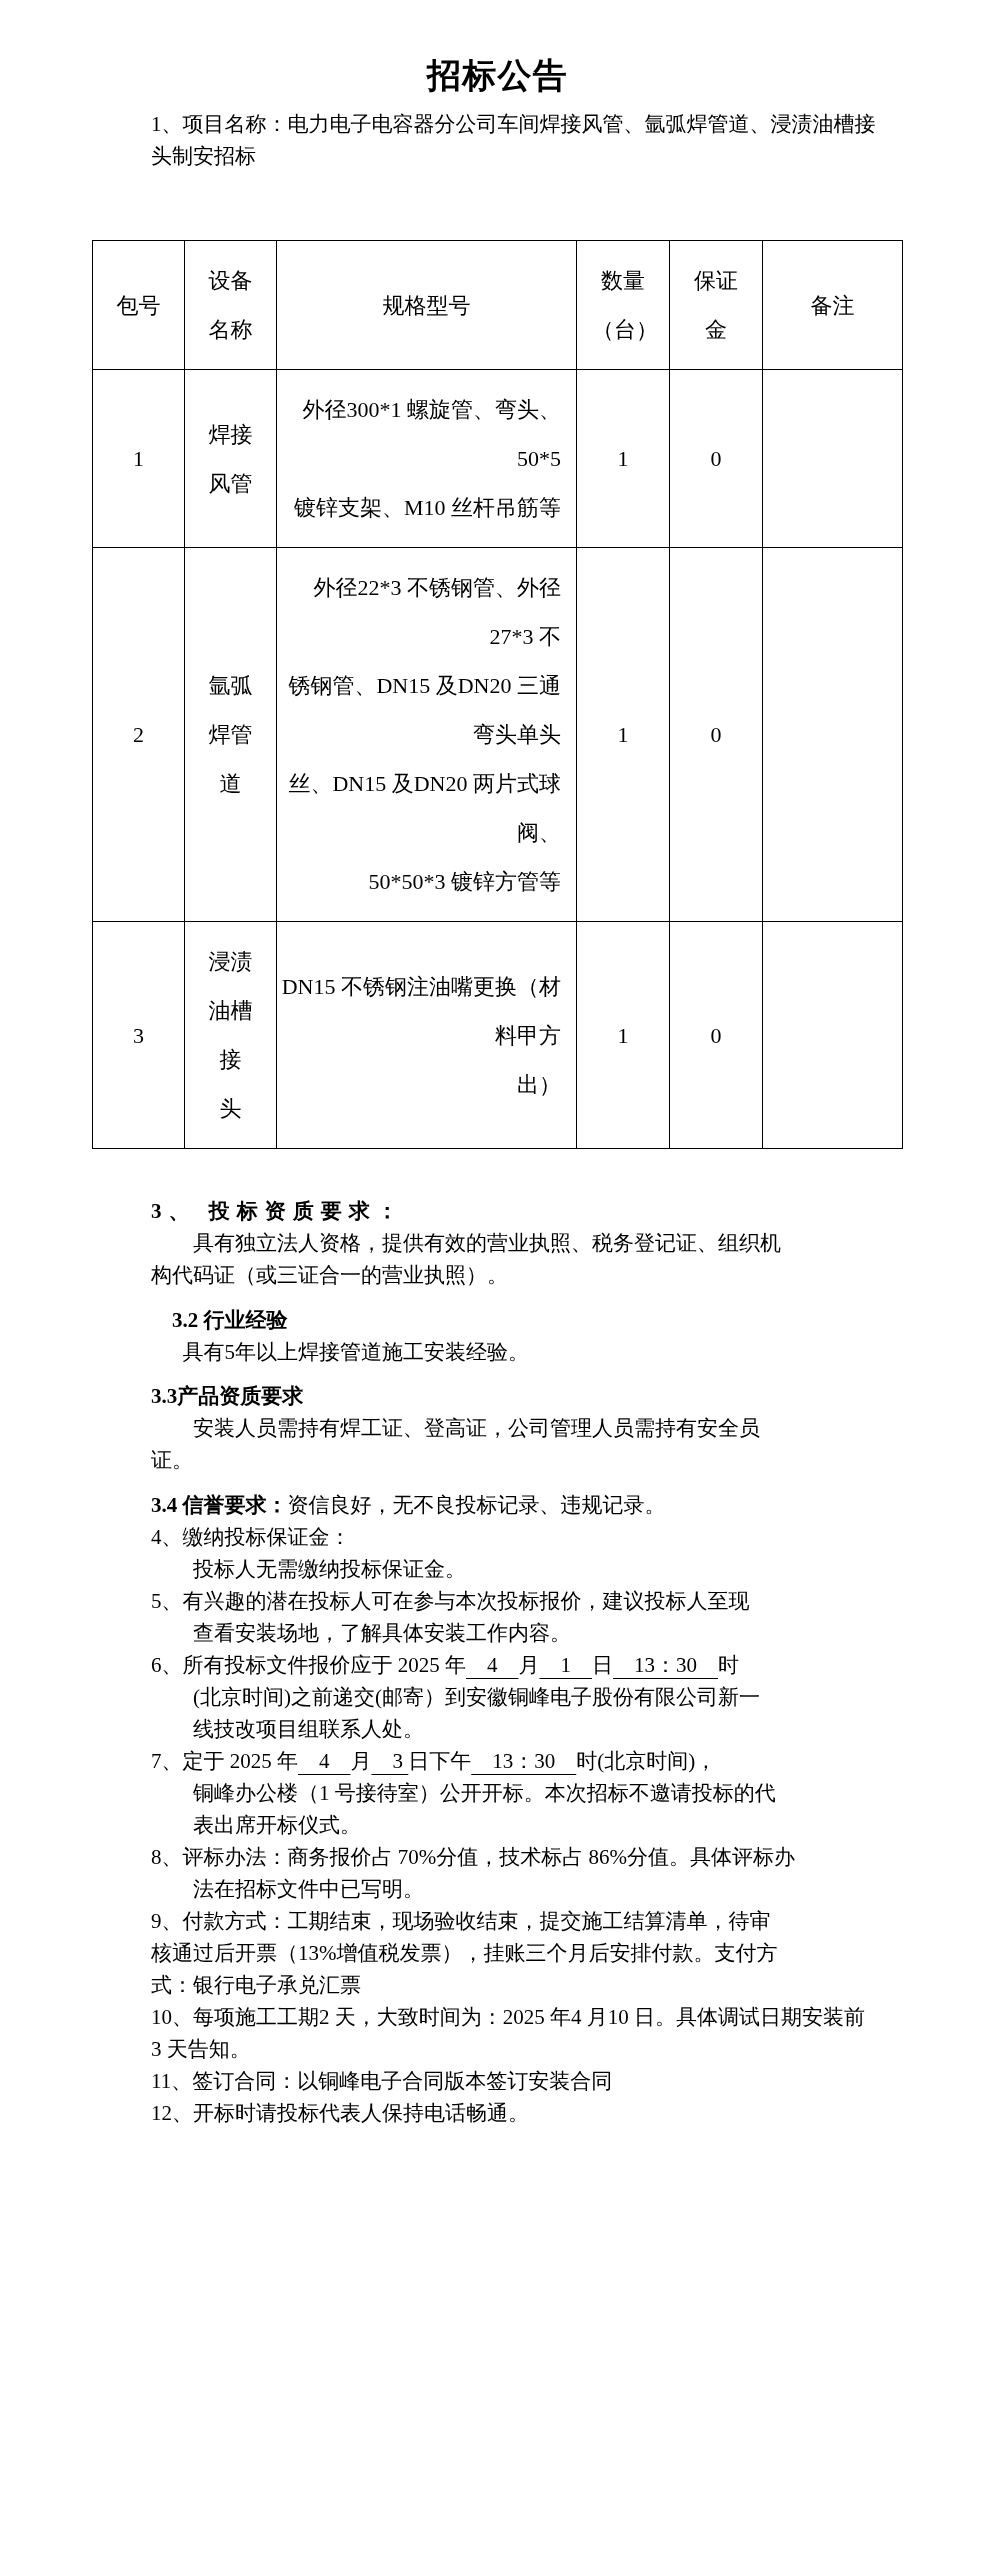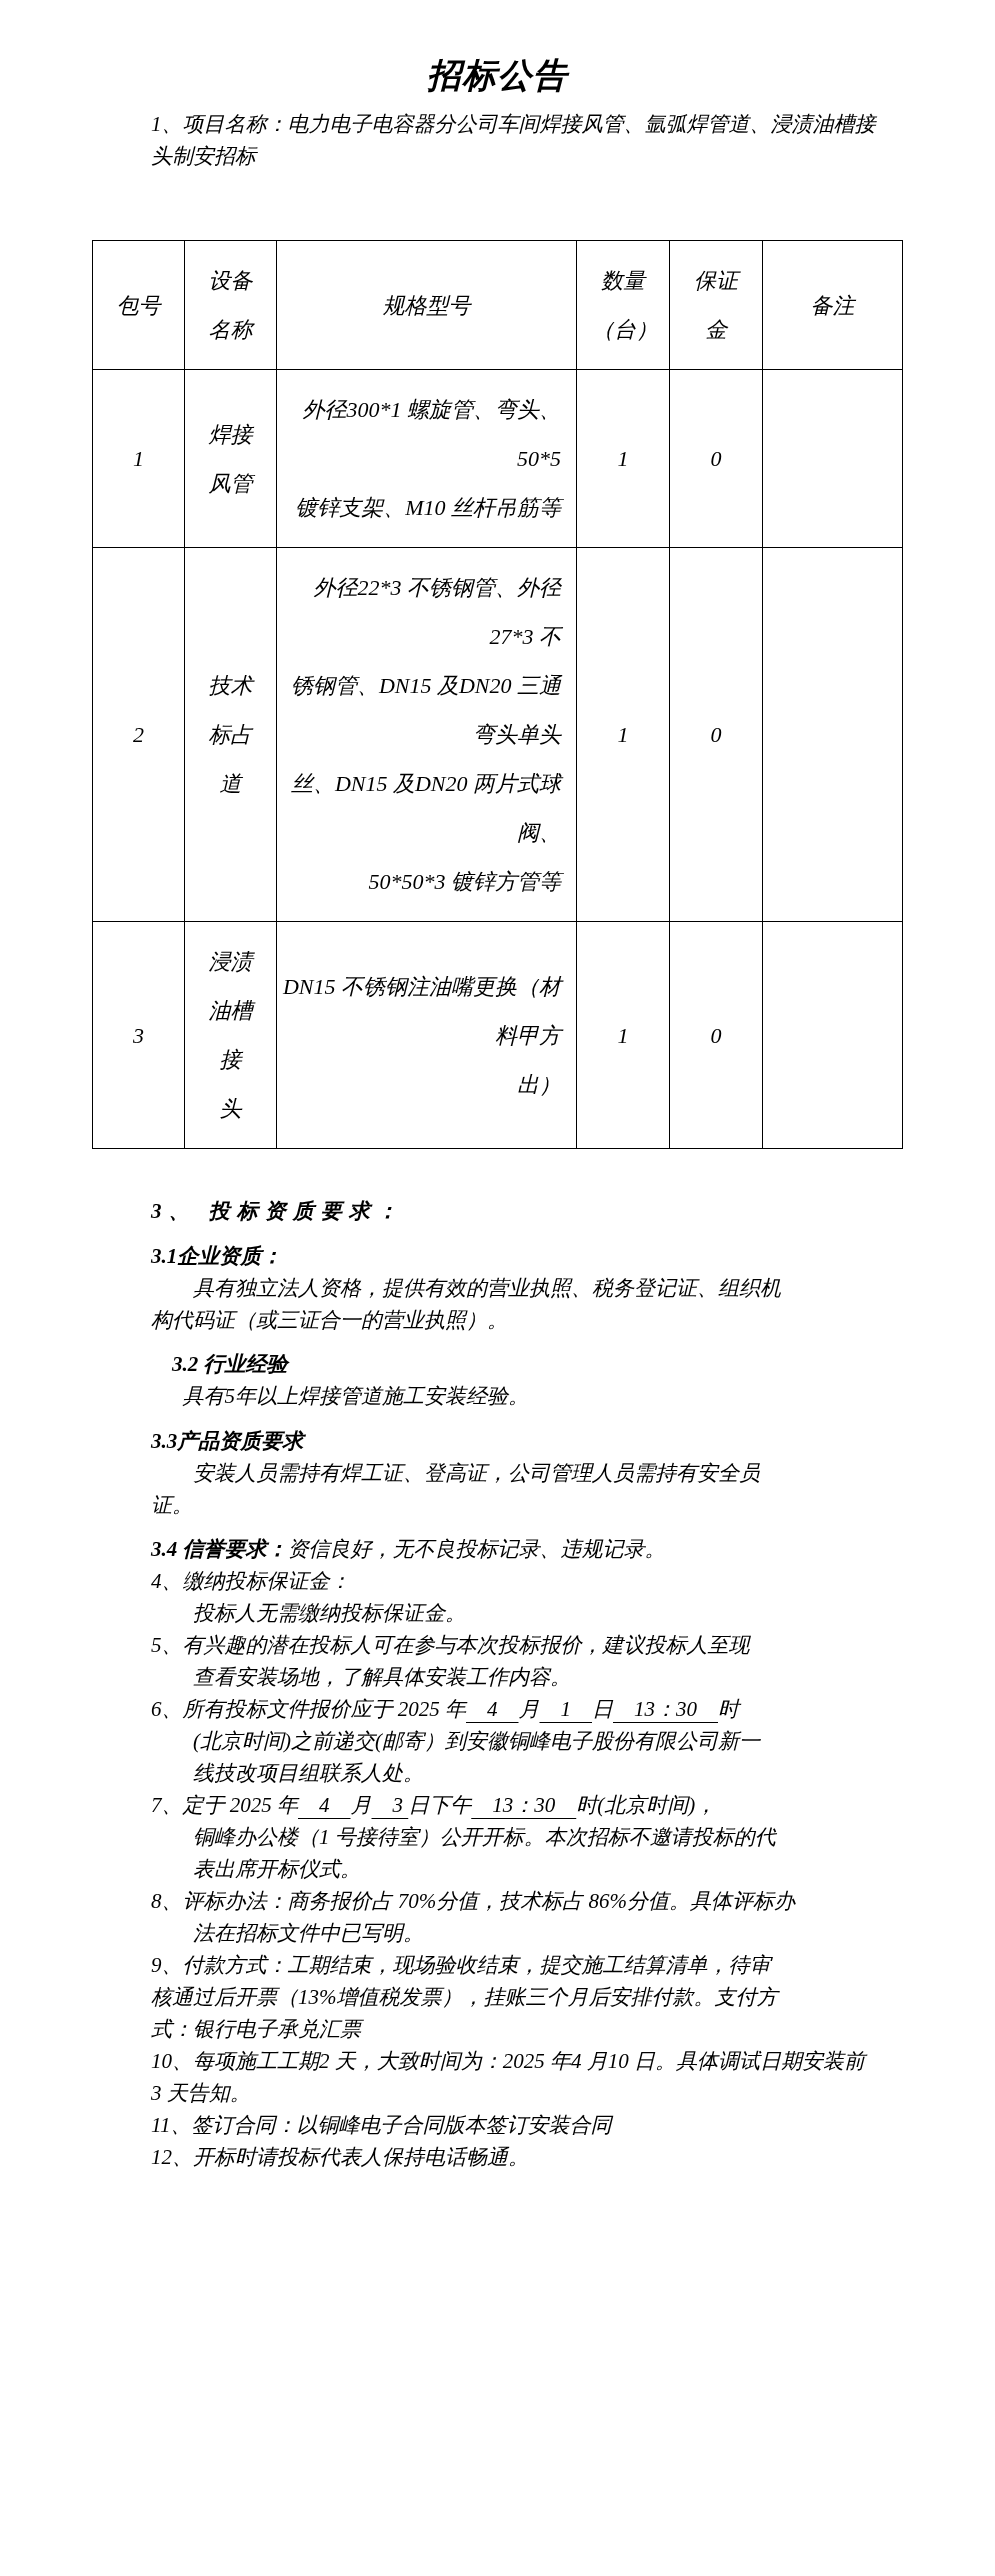--- a/index.html
+++ b/index.html
@@ -4,21 +4,20 @@
 <style>
   html,body{margin:0;padding:0;background:#ffffff;}
   .page{
     position:relative;
     width:995px;
     height:2576px;
     background:#ffffff;
     color:#000;
     font-family:"Liberation Serif","DejaVu Serif",serif;
     overflow:hidden;
-    font-style:italic;
   }
   .doc-title{
     margin:0;
     padding-top:58px;
     text-align:center;
     font-size:34px;
     line-height:36px;
     font-weight:bold;
     letter-spacing:1.3px;
     white-space:pre-wrap;
@@ -115,21 +114,21 @@
           <td>1</td>
           <td>焊接风管</td>
           <td class="spec"> 外径300*1 螺旋管、弯头、50*5
 镀锌支架、M10 丝杆吊筋等</td>
           <td>1</td>
           <td>0</td>
           <td></td>
         </tr>
         <tr class="r1">
           <td>2</td>
-          <td>技术标占
+          <td>氩弧焊管
 道</td>
           <td class="spec">外径22*3 不锈钢管、外径27*3 不
 锈钢管、DN15 及DN20 三通弯头单头
 丝、DN15 及DN20 两片式球阀、
 50*50*3 镀锌方管等</td>
           <td>1</td>
           <td>0</td>
           <td></td>
         </tr>
         <tr class="r2">
@@ -140,21 +139,20 @@
 出）</td>
           <td>1</td>
           <td>0</td>
           <td></td>
         </tr>
       </tbody>
   </table>
 
   <div class="sections">
       <p><span class="b ls">3、 投标资质要求：</span></p>
-      <p class="gap"><span class="b ">3.1企业资质：</span></p>
       <p><span class="">　　具有独立法人资格，提供有效的营业执照、税务登记证、组织机
 构代码证（或三证合一的营业执照）。</span></p>
       <p class="gap"><span class="">　</span><span class="b ">3.2 行业经验</span></p>
       <p><span class="">　  具有5年以上焊接管道施工安装经验。</span></p>
       <p class="gap"><span class="b ">3.3产品资质要求</span></p>
       <p><span class="">　　安装人员需持有焊工证、登高证，公司管理人员需持有安全员
 证。</span></p>
       <p class="gap"><span class="b ">3.4 信誉要求：</span><span class="">资信良好，无不良投标记录、违规记录。</span></p>
       <p><span class="">4、缴纳投标保证金：</span></p>
       <p><span class="">　　投标人无需缴纳投标保证金。</span></p>

